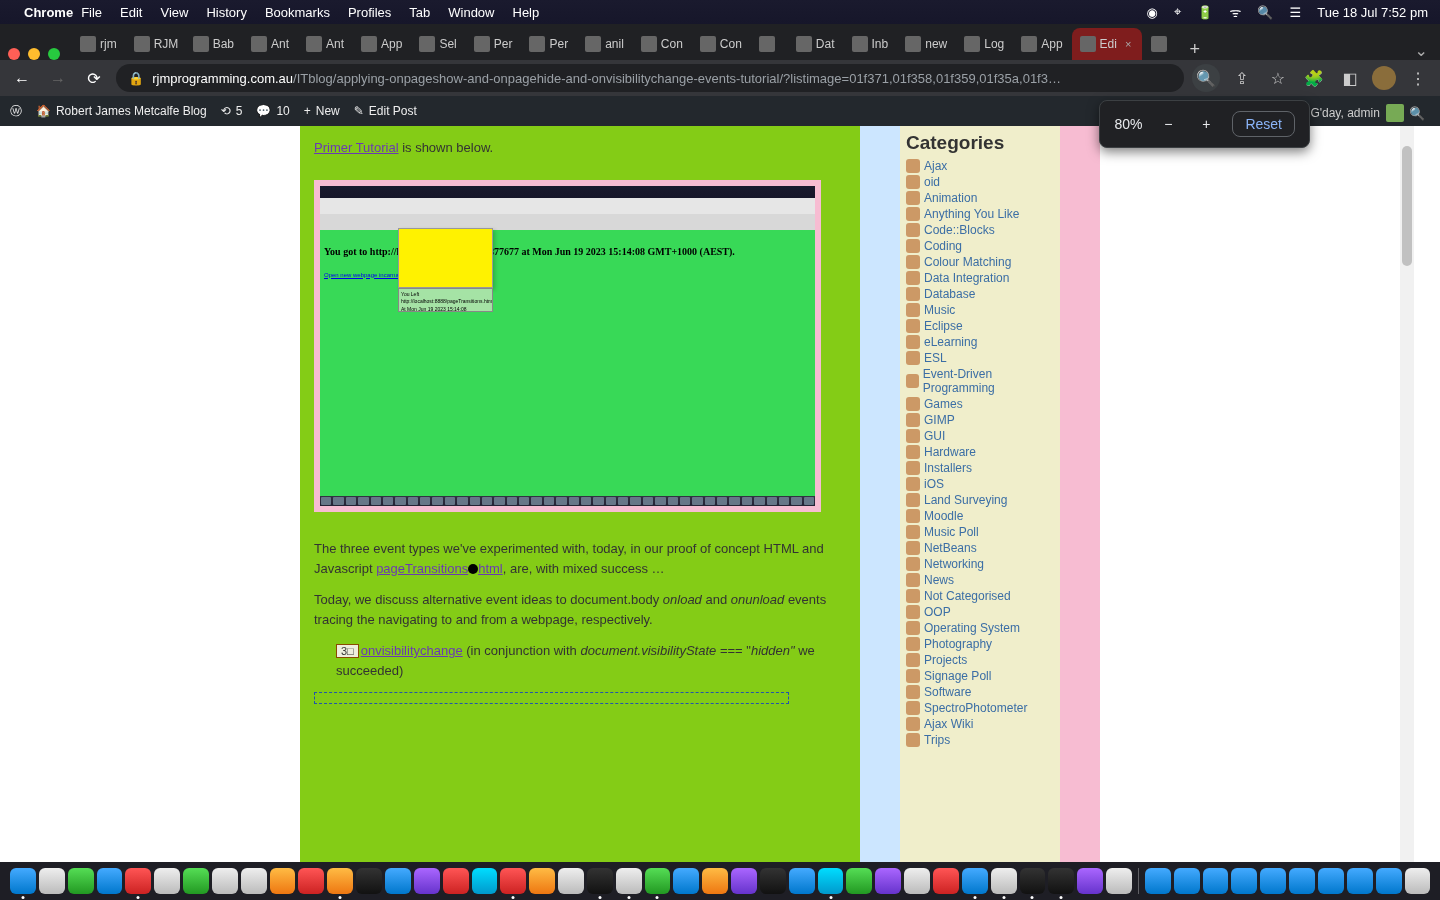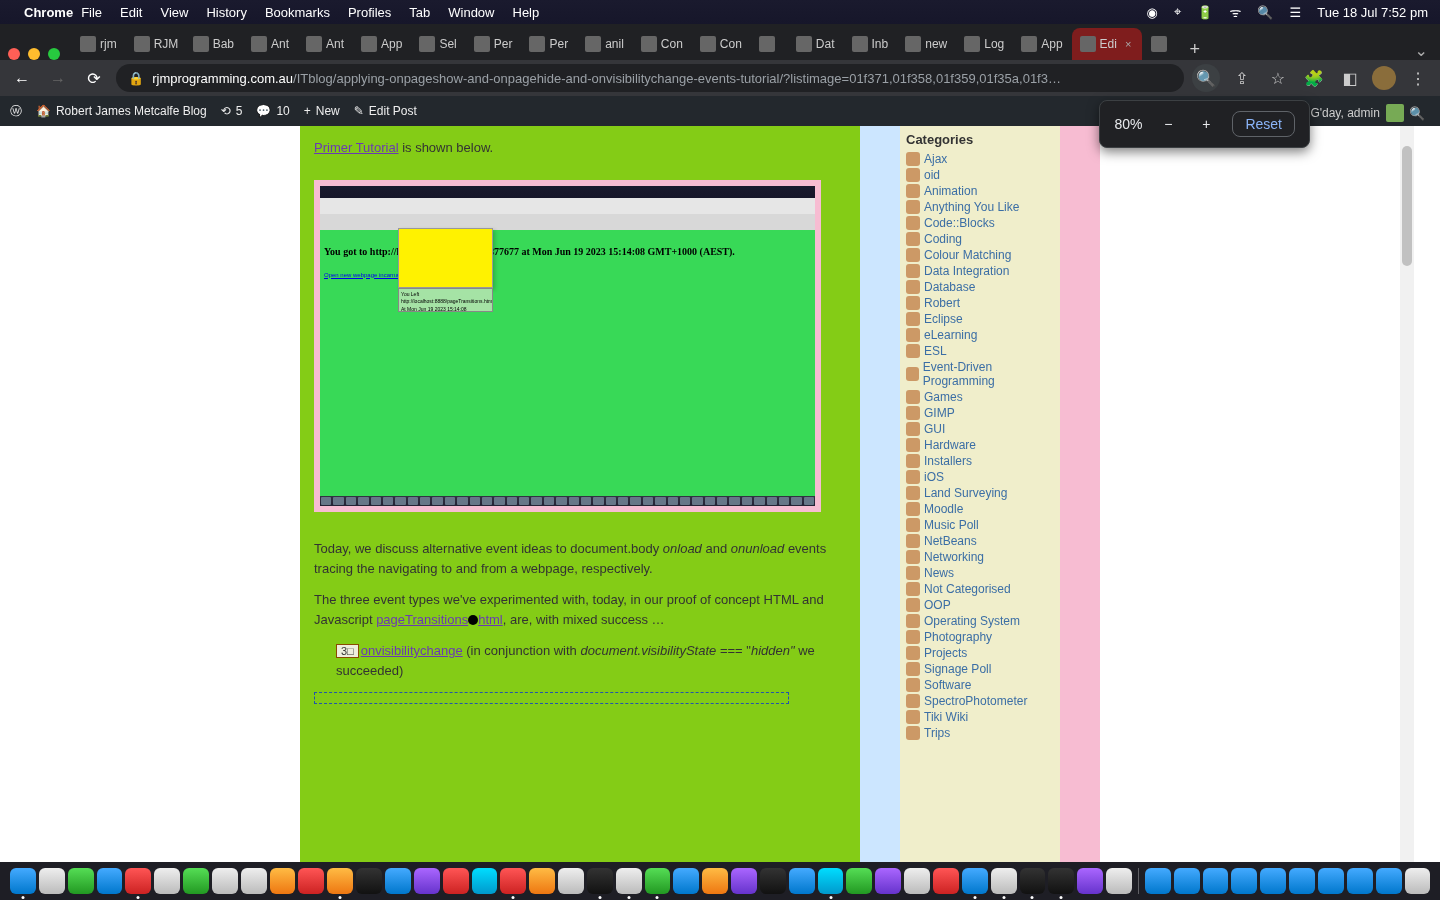--- a/index.html
+++ b/index.html
@@ -76,21 +76,21 @@
 .article p { margin: 12px 0; }
 .article .ol { padding-left: 22px; }
 .article .ol .num { border: 1px solid #8a4a00; background: #eed; padding: 0 4px; font-size: 11px; margin-right: 2px; }
 .article .linkcode { color: #6a3ab2; text-decoration: underline; }
 .article .bullet-dot { display: inline-block; width: 10px; height: 10px; background: #000; border-radius: 50%; vertical-align: middle; }
 .dashed-box { border: 1px dashed #25a; width: 475px; height: 12px; margin-top: 12px; }
 
 .rail-gap { width: 40px; background: #cce6ff; }
 
 .sidebar { width: 160px; background: #f0eecb; padding: 6px 6px 6px 6px; font-size: 12px; }
-.sidebar h3 { font-size: 13px; font-weight: bold; margin-bottom: 4px; color: #333; }
+.sidebar h3 { font-size: 19px; font-weight: bold; margin-bottom: 4px; color: #333; }
 .sidebar .cat { display: flex; align-items: center; gap: 4px; color: #3b6ea5; padding: 1px 0; cursor: pointer; }
 .sidebar .cat .ci { width: 14px; height: 14px; background: #c96; border-radius: 3px; display: inline-block; }
 
 .right-gutter { width: 40px; background: #f7bcd2; }
 .right-white { flex: 0 0 300px; background: #fff; }
 .scrollbar-v { width: 14px; background: #f1f1f1; position: relative; }
 .scrollbar-v .thumb { position: absolute; top: 20px; left: 2px; right: 2px; height: 120px; background: #c1c1c1; border-radius: 6px; }
 
 
 .dock { position: absolute; bottom: 0; left: 0; right: 0; height: 38px; background: rgba(40,40,50,.75); display: flex; align-items: center; padding: 0 10px; gap: 3px; }
@@ -323,25 +323,25 @@
               <span></span>
               <span></span>
               <span></span>
               <span></span>
               <span></span>
           </div>
         </div>
       </div>
 
       <p>
+        <span>The three event types we've experimented with, today, in our proof of concept HTML and Javascript </span><a href="#" class="linkcode"><span>pageTransitions</span><span class="bullet-dot"></span><span>html</span></a><span>, are, with mixed success …</span>
+      </p>
+
+      <p>
         <span>Today, we discuss alternative event ideas to document.body </span><i>onload</i><span> and </span><i>onunload</i><span> events tracing the navigating to and from a webpage, respectively.</span>
-      </p>
-
-      <p>
-        <span>The three event types we've experimented with, today, in our proof of concept HTML and Javascript </span><a href="#" class="linkcode"><span>pageTransitions</span><span class="bullet-dot"></span><span>html</span></a><span>, are, with mixed success …</span>
       </p>
 
       <div class="ol">
         <div><span class="num">3□</span><a href="#" class="linkcode">onvisibilitychange</a><span> (in conjunction with </span><i>document.visibilityState</i><span> === "</span><i>hidden"</i><span> we succeeded)</span></div>
       </div>
 
       <div class="dashed-box"></div>
     </div>
 
     <div class="rail-gap"></div>
@@ -380,21 +380,21 @@
           <div class="cat">
             <span class="ci"></span>
             <span>Data Integration</span>
           </div>
           <div class="cat">
             <span class="ci"></span>
             <span>Database</span>
           </div>
           <div class="cat">
             <span class="ci"></span>
-            <span>Robert</span>
+            <span>Music</span>
           </div>
           <div class="cat">
             <span class="ci"></span>
             <span>Eclipse</span>
           </div>
           <div class="cat">
             <span class="ci"></span>
             <span>eLearning</span>
           </div>
           <div class="cat">
@@ -480,21 +480,21 @@
           <div class="cat">
             <span class="ci"></span>
             <span>Software</span>
           </div>
           <div class="cat">
             <span class="ci"></span>
             <span>SpectroPhotometer</span>
           </div>
           <div class="cat">
             <span class="ci"></span>
-            <span>Tiki Wiki</span>
+            <span>Ajax Wiki</span>
           </div>
           <div class="cat">
             <span class="ci"></span>
             <span>Trips</span>
           </div>
         </div>
     </div>
 
     <div class="right-gutter"></div>
     <div class="right-white"></div>

